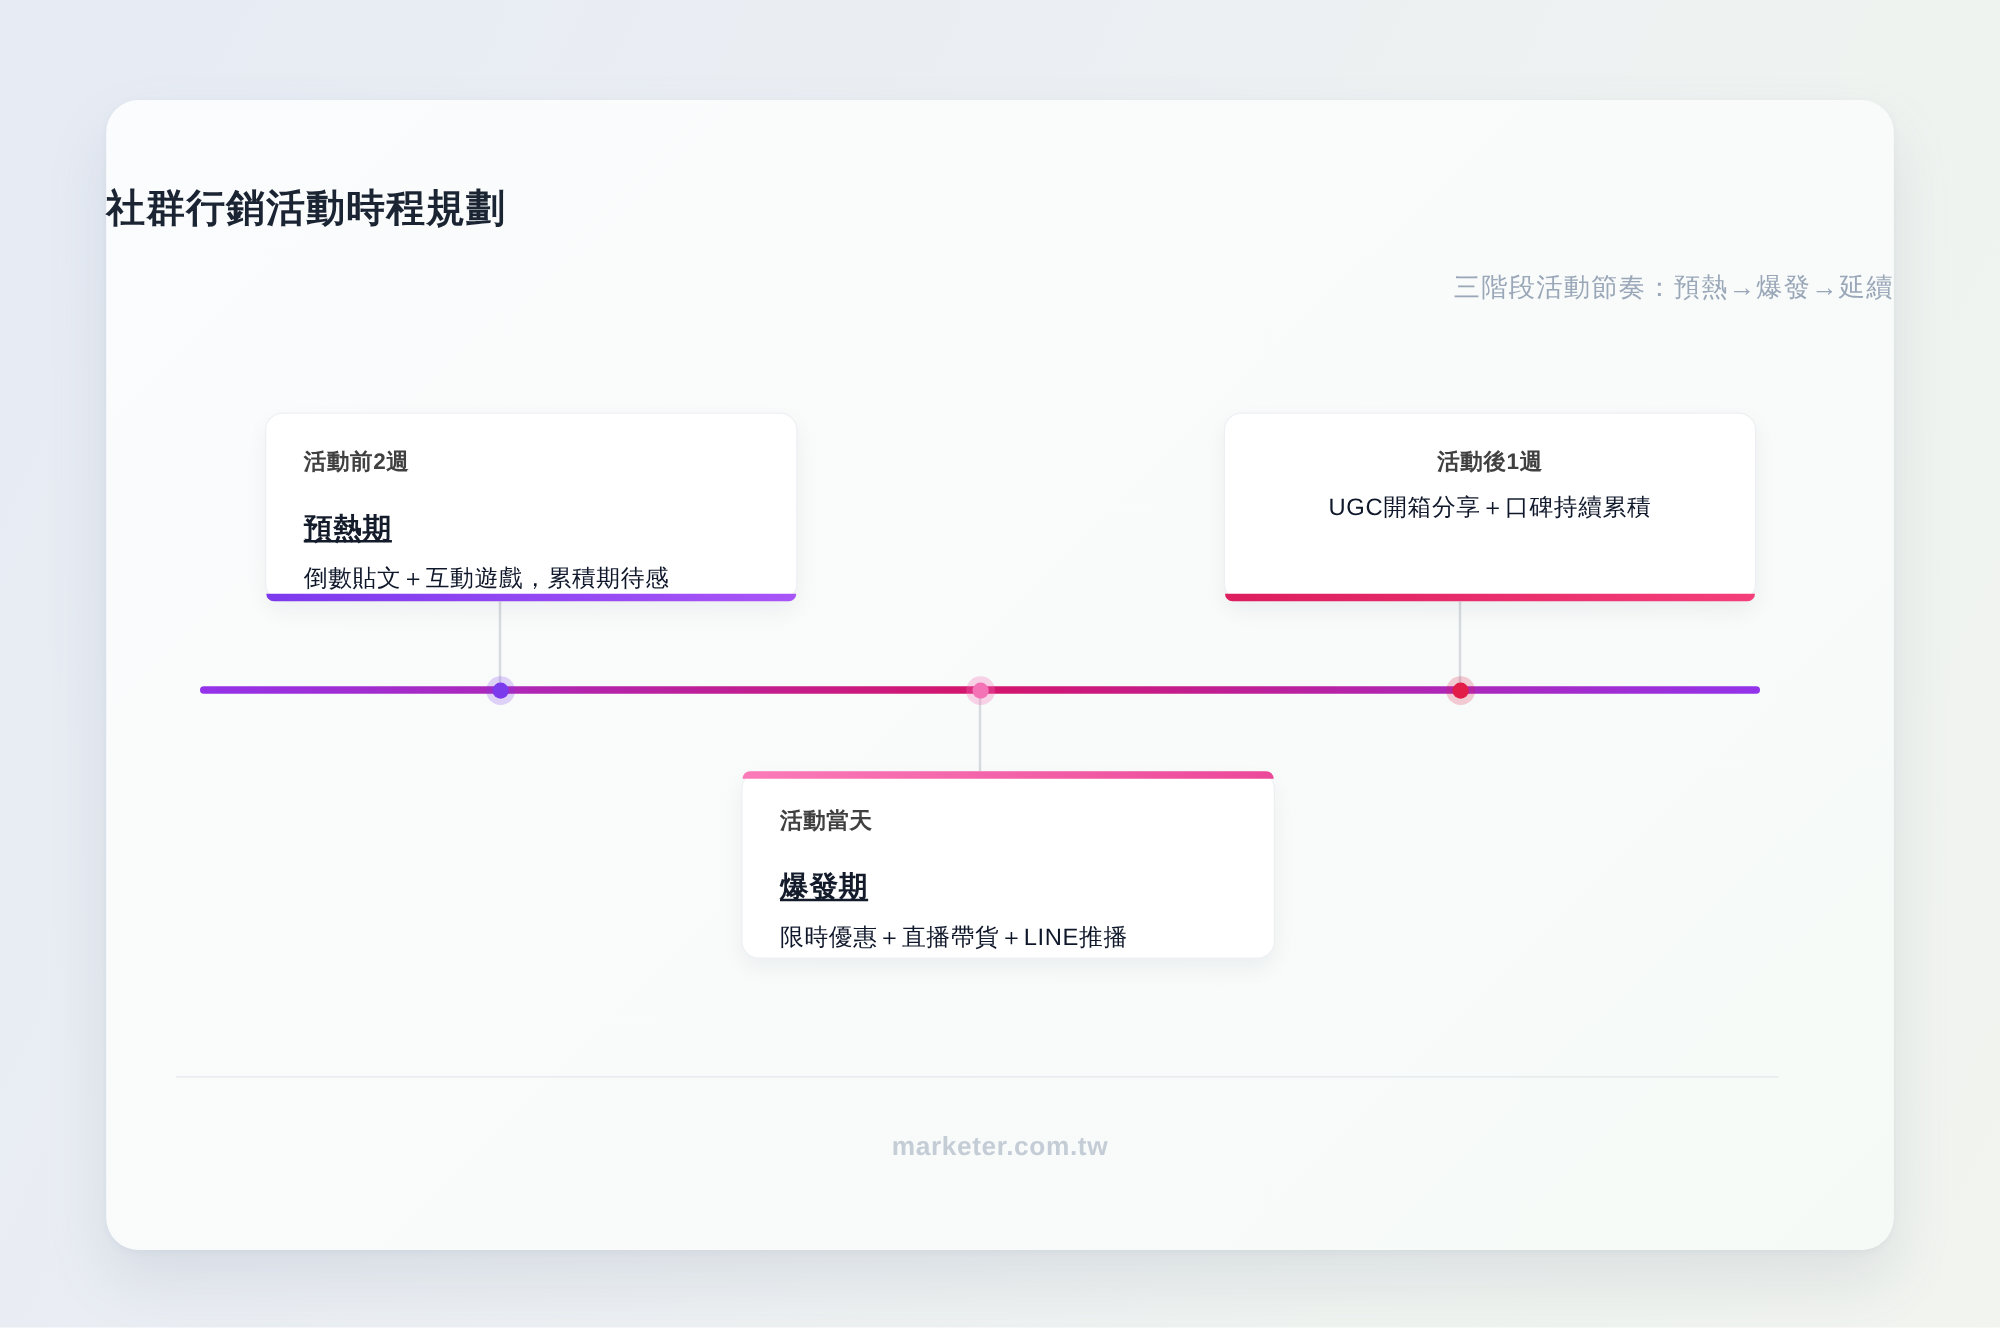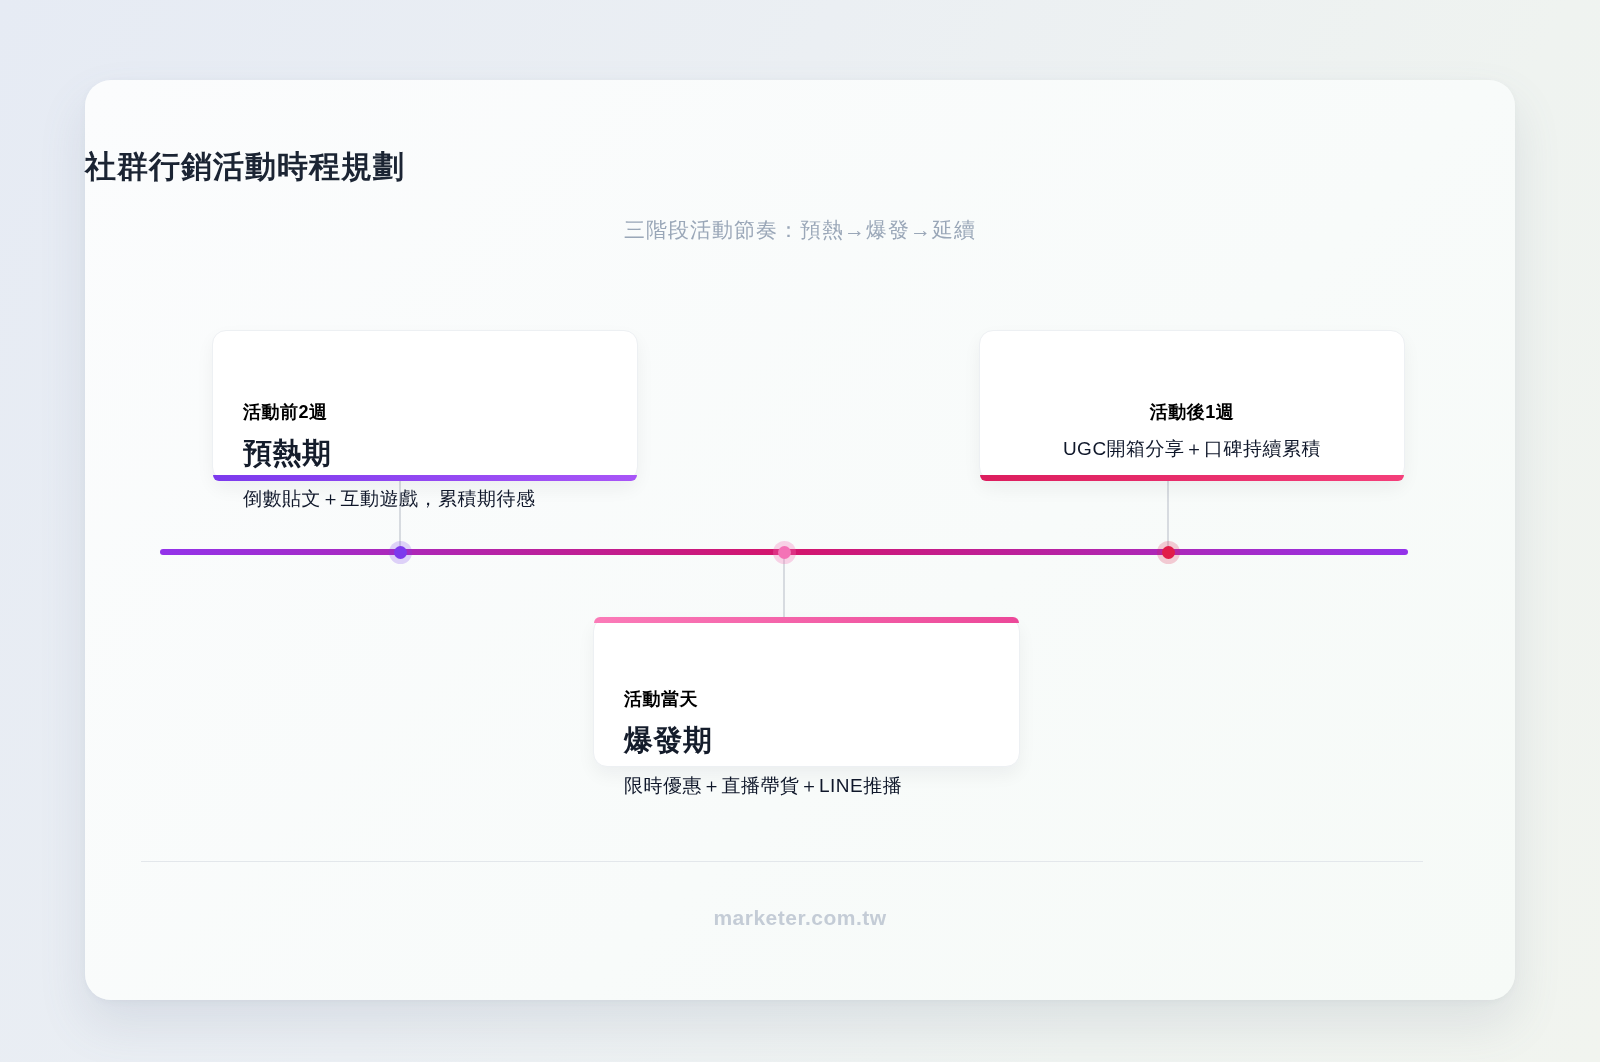--- a/index.html
+++ b/index.html
@@ -17,21 +17,21 @@
     border-radius: 26px;
     box-shadow: 0 24px 48px rgba(100, 116, 139, 0.14), 0 2px 6px rgba(100,116,139,0.06);
   }
   .page-title {
     position: absolute; top: 66px; left: 0; width: 100%;
     font-size: 31px; font-weight: 700; color: #1b2433;
     letter-spacing: 1px;
   }
   .page-subtitle {
     position: absolute; top: 136px; left: 0; width: 100%;
-    text-align: center;
+    text-align: right;
     font-size: 21px; font-weight: 400; color: #9aa7b8;
     letter-spacing: 1px;
   }
   .timeline-line {
     position: absolute;
     left: 75px; top: 469px;
     width: 1248px; height: 6px;
     border-radius: 3px;
     z-index: 2;
   }
@@ -71,28 +71,28 @@
     left: 0; right: 0;
     height: 6px;
     background: linear-gradient(90deg, var(--accent-from, #888), var(--accent-to, #aaa));
   }
   .phase-card.accent-bottom .accent-bar { bottom: -1px; border-radius: 0 0 14px 14px; }
   .phase-card.accent-top .accent-bar { top: -1px; border-radius: 14px 14px 0 0; }
   .phase-card.p1 { left: 127px; top: 250px; }
   .phase-card.p2 { left: 508px; top: 537px; width: 427px; height: 150px; }
   .phase-card.p3 { left: 894px; top: 250px; text-align: center; }
   .phase-period {
-    font-size: 18px; font-weight: 600; color: #000000;
+    font-size: 18px; font-weight: 600; color: #404040;
     letter-spacing: 0.5px;
-    margin-top: 43px;
   }
   .phase-name {
-    margin-top: 10px;
-    font-size: 29px; font-weight: 700; color: #141c2b;
+    margin-top: 26px;
+    font-size: 23px; font-weight: 700; color: #141c2b;
     letter-spacing: 0.5px;
+    text-decoration: underline;
   }
   .phase-desc {
     margin-top: 12px;
     font-size: 19px; font-weight: 400; color: #0f172a;
     letter-spacing: 0.5px;
   }
   .footer-divider {
     position: absolute;
     left: 56px; top: 781px;
     width: 1282px; height: 1px;

